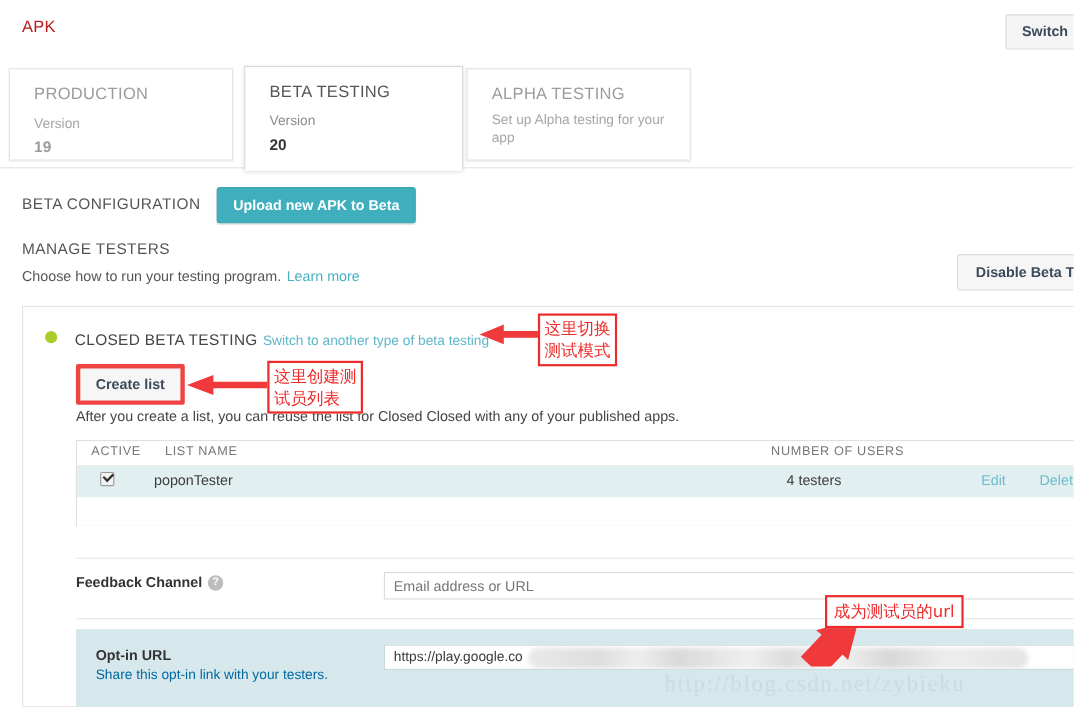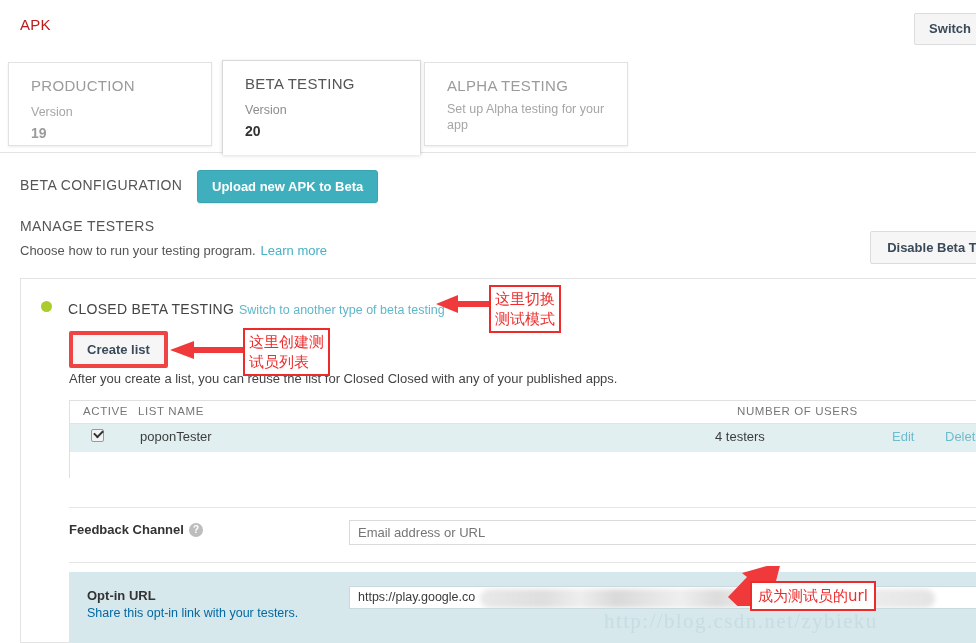--- a/index.html
+++ b/index.html
@@ -144,22 +144,22 @@
   }
   .thead{
     position:relative; height:22px;
     border-bottom:1px solid #e2e2e2;
   }
   .th{
     position:absolute; top:4px;
     font-size:11.5px; letter-spacing:.6px; color:#777;
   }
   .th.active{ left:13px; }
-  .th.listname{ left:68px; }
-  .th.users{ left:667px; }
+  .th.listname{ left:80px; }
+  .th.users{ left:631px; }
   .trow{
     position:relative; height:28px; background:#e2eff1;
   }
   .chk{
     position:absolute; left:21px; top:5px;
     width:13px; height:13px;
     background:#f3f3f3;
     border:1px solid #999;
     border-radius:2px;
     box-sizing:border-box;
@@ -261,21 +261,21 @@
     background:#fff;
     color:#ee2b2b;
     font-family:"DejaVu Sans","Liberation Sans",sans-serif;
     font-size:15px;
     line-height:20px;
     padding:2px 4px;
     white-space:pre;
   }
   .anno1{ left:489px; top:285px; }
   .anno2{ left:243px; top:328px; }
-  .anno3{ left:750px; top:541px; padding:3px 6px;margin-top:40px; }
+  .anno3{ left:750px; top:541px; padding:3px 6px; }
 
   .arrow{ position:absolute; pointer-events:none; }
 </style>
 </head>
 <body>
 
 <div class="apk-title">APK</div>
 <div class="switch-btn">Switch</div>
 
 <div class="tabs">

